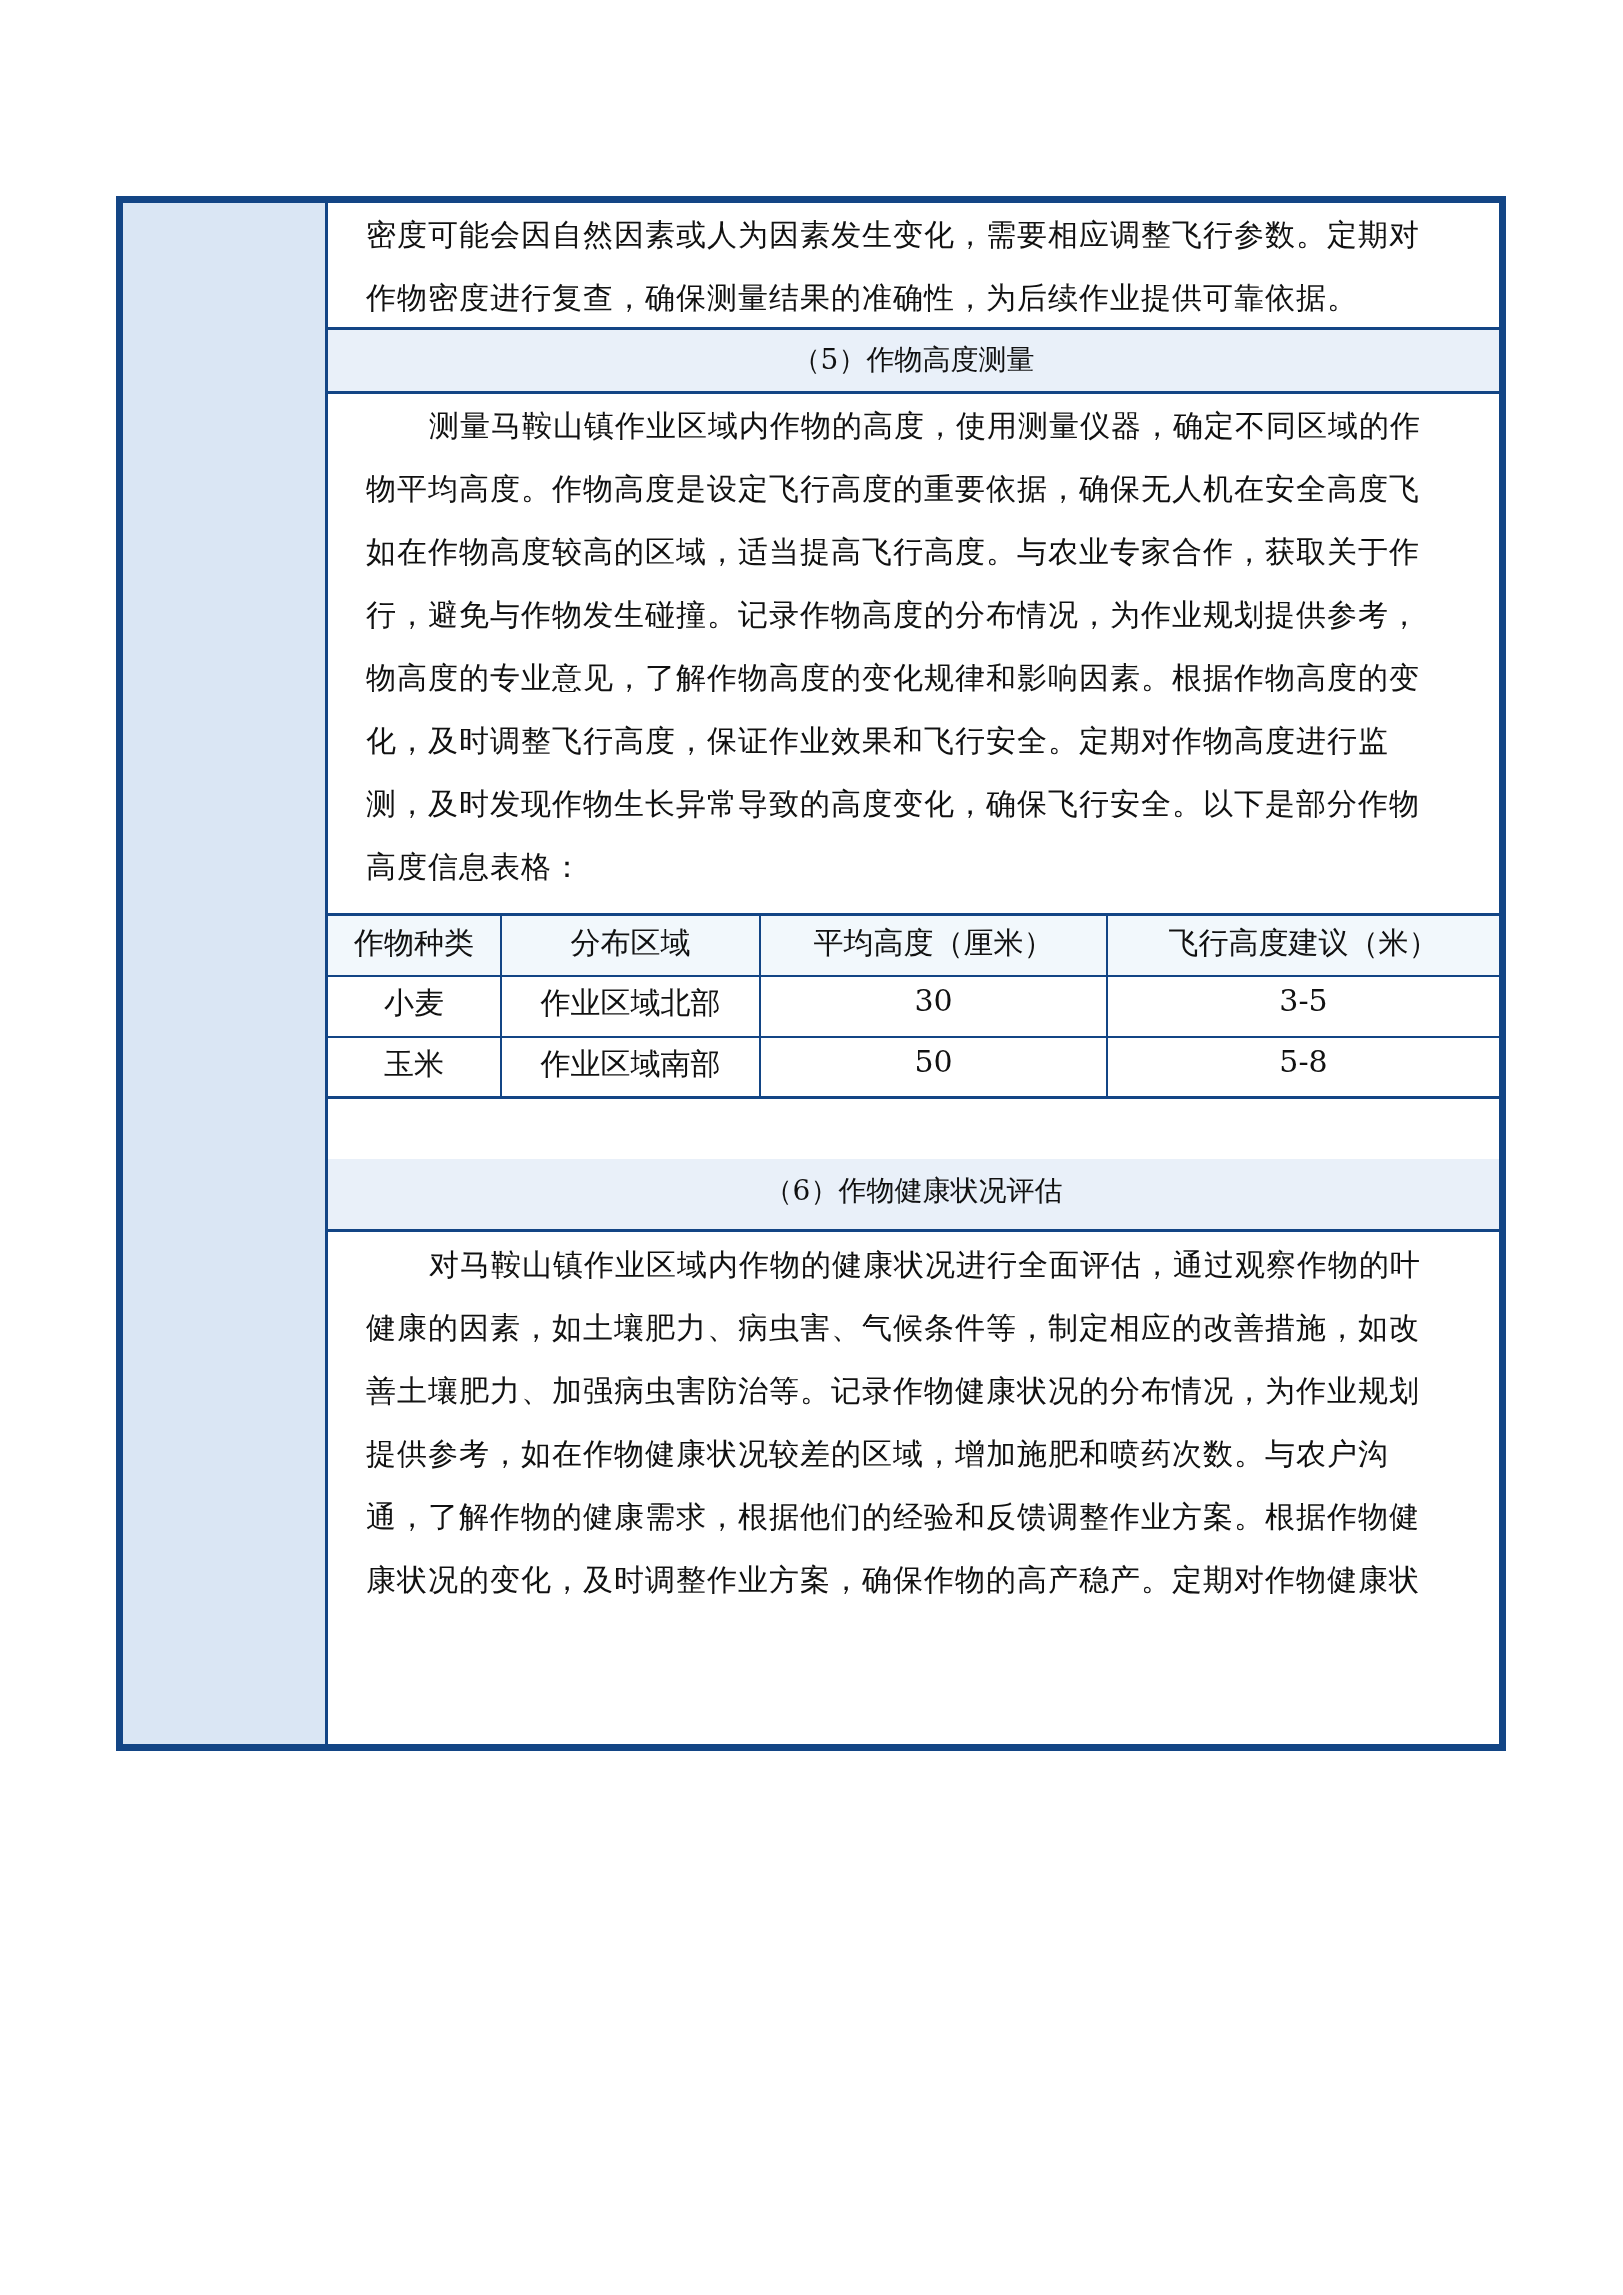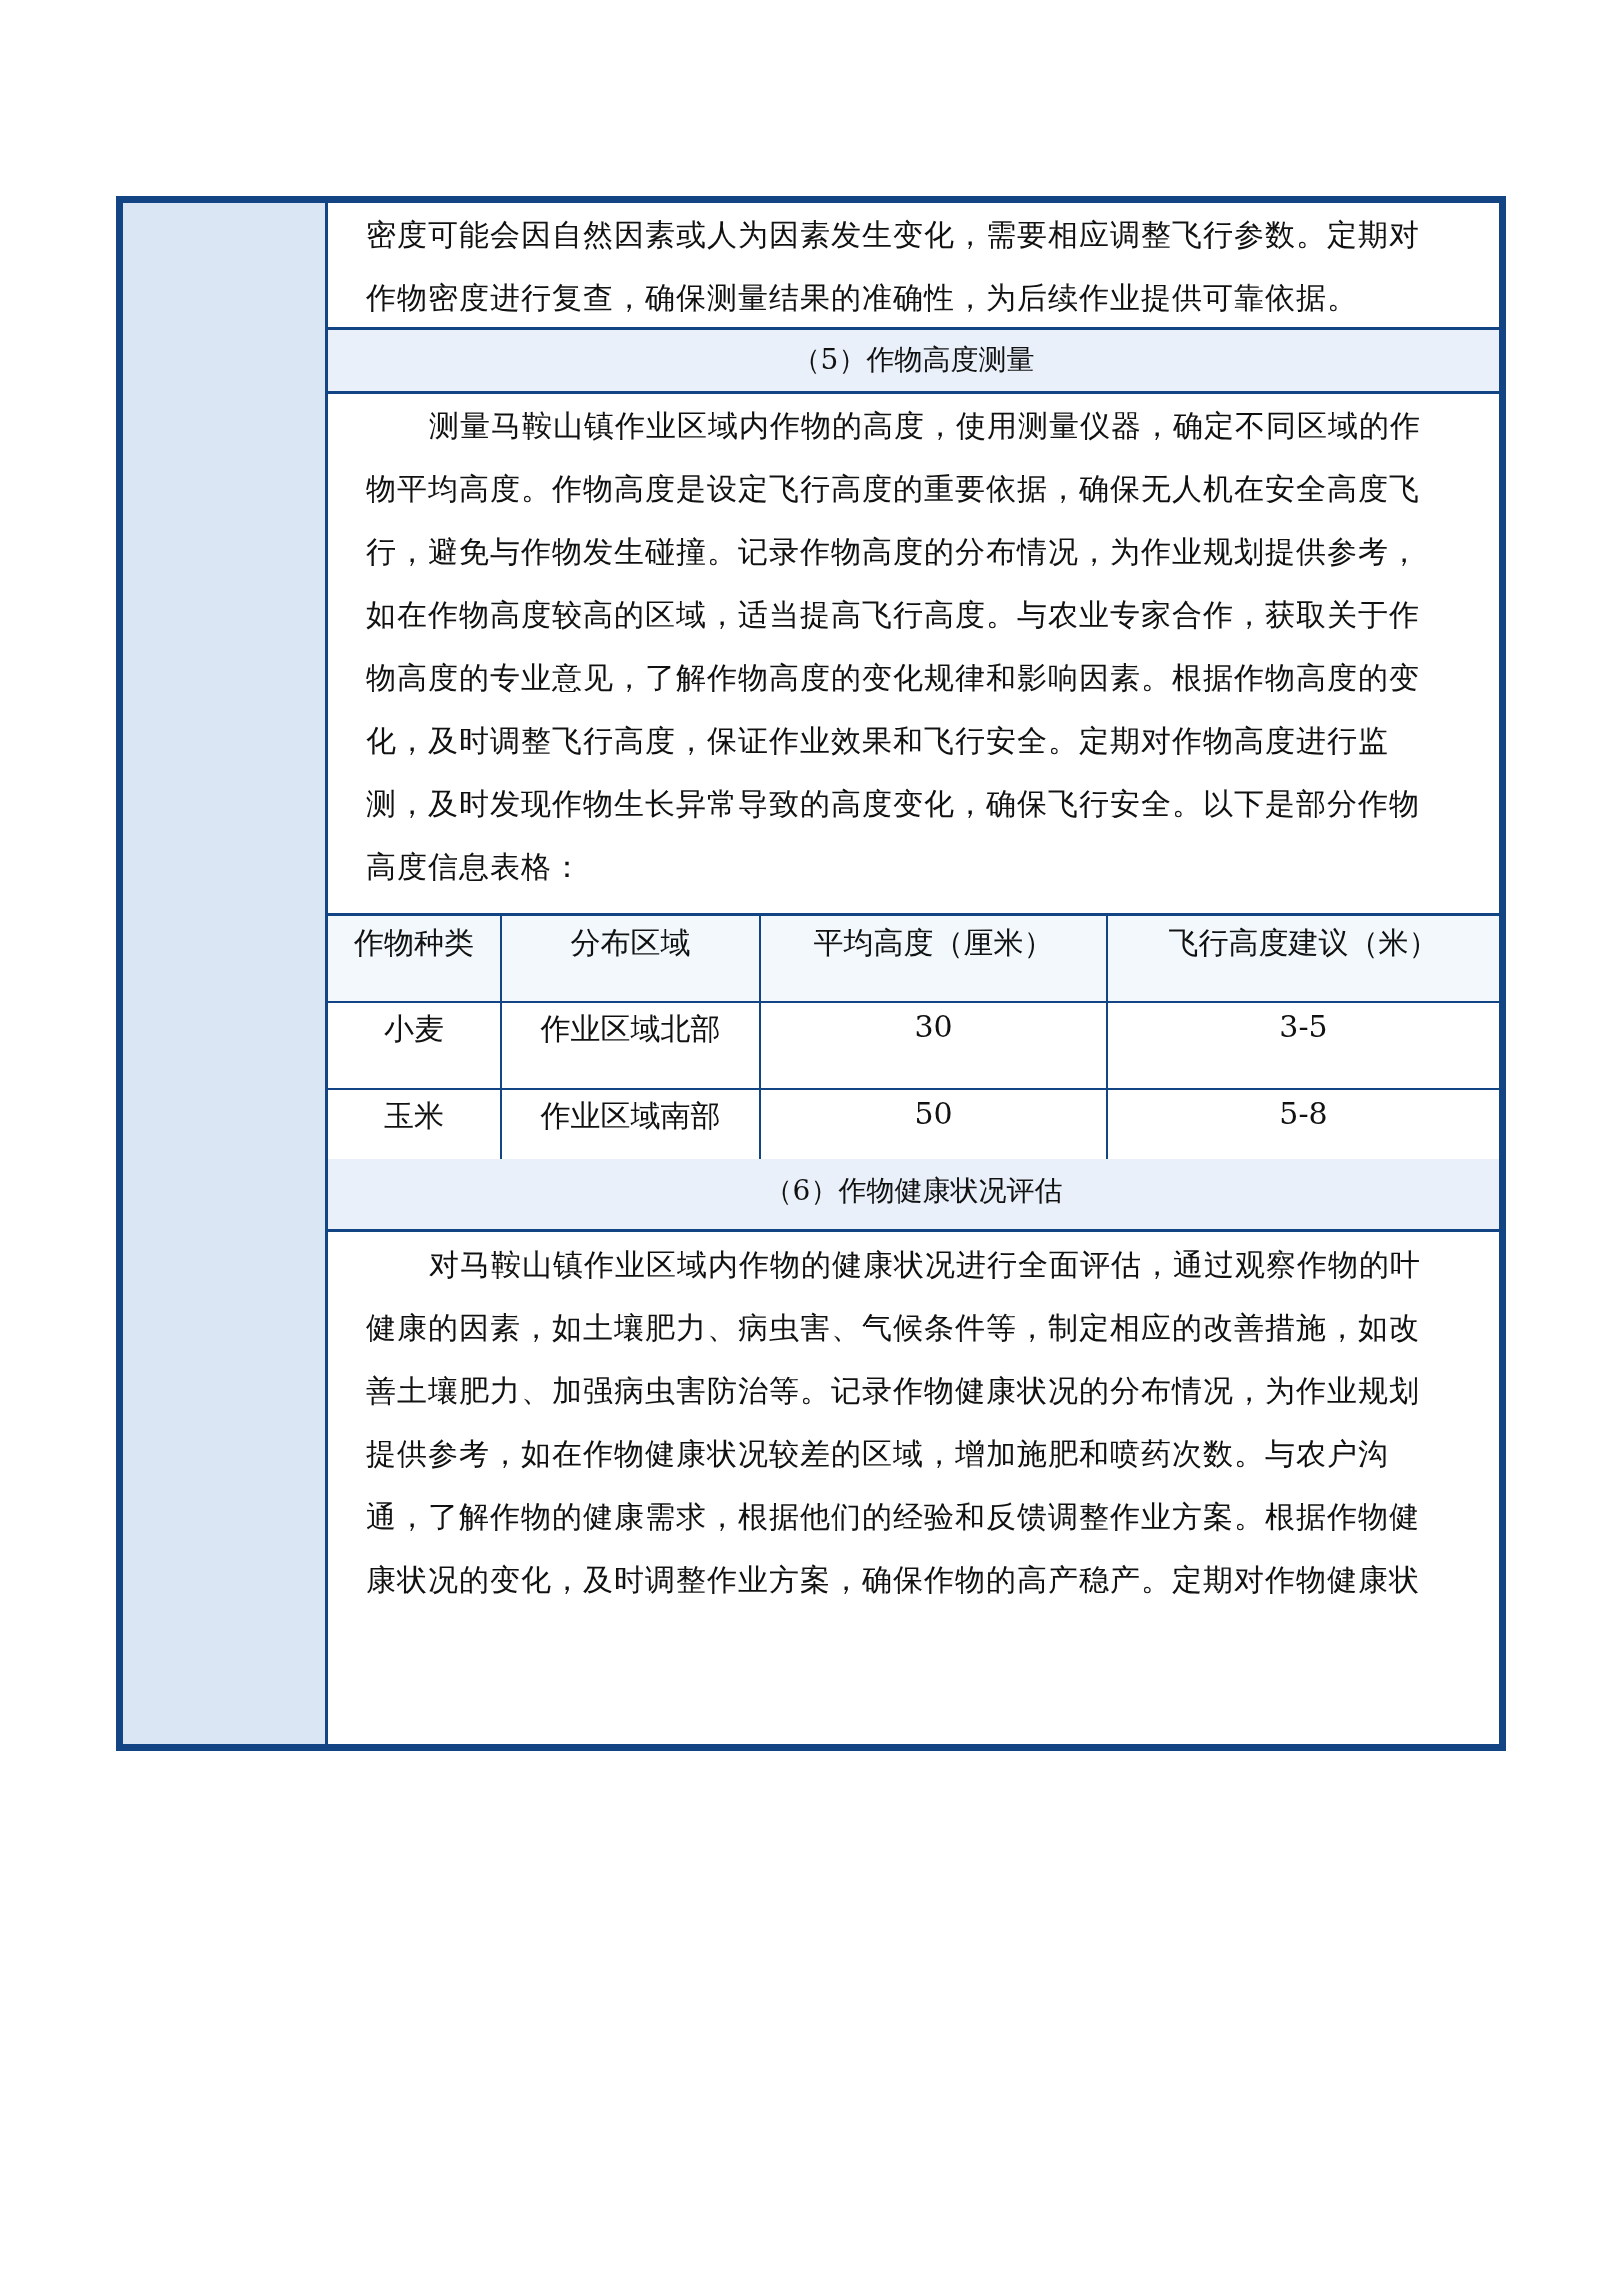--- a/index.html
+++ b/index.html
@@ -12,21 +12,21 @@
   .content { position: absolute; left: 205px; top: 0; right: 0; height: 100%; }
   .para-block { position: absolute; left: 0; right: 0; box-sizing: border-box; padding-left: 38px; }
   .line { height: 63px; line-height: 63px; font-size: 30px; white-space: nowrap; letter-spacing: 1px; }
   .line.indent { padding-left: 63px; }
   .sec-header { position: absolute; left: 0; right: 0; background: #e9f0f9;
                 border-top: 3.9px solid #134585; border-bottom: 3.9px solid #134585;
                 text-align: center; font-size: 28px; box-sizing: border-box; }
   table.crops { position: absolute; left: 0; right: 0; width: 100%; border-collapse: collapse;
                 font-size: 30px; }
   table.crops td, table.crops th { border: 2px solid #134585; text-align: center; font-weight: normal;
-                                   height: 87px; vertical-align: top; padding-top: 6.5px; box-sizing: border-box; }
+                                   height: 61px; vertical-align: top; padding-top: 6.5px; box-sizing: border-box; }
   table.crops th { background: #f2f8fc; }
   table.crops tr:first-child th { border-top: 3.9px solid #134585; }
   table.crops td:first-child, table.crops th:first-child { border-left: none; }
   table.crops td:last-child, table.crops th:last-child { border-right: none; }
   table.crops tr:last-child td { border-bottom: 3.9px solid #134585; }
 </style>
 </head>
 <body>
 
 <div class="frame">
@@ -39,22 +39,22 @@
       <div class="line">作物密度进行复查，确保测量结果的准确性，为后续作业提供可靠依据。</div>
     </div>
 
     <div class="sec-header" style="top: 124px; height: 67px; line-height: 59px;">
       <span>（5）作物高度测量</span>
     </div>
 
     <div class="para-block" style="top: 191px;">
       <div class="line indent">测量马鞍山镇作业区域内作物的高度，使用测量仪器，确定不同区域的作</div>
       <div class="line">物平均高度。作物高度是设定飞行高度的重要依据，确保无人机在安全高度飞</div>
+      <div class="line">如在作物高度较高的区域，适当提高飞行高度。与农业专家合作，获取关于作</div>
       <div class="line">行，避免与作物发生碰撞。记录作物高度的分布情况，为作业规划提供参考，</div>
-      <div class="line">如在作物高度较高的区域，适当提高飞行高度。与农业专家合作，获取关于作</div>
       <div class="line">物高度的专业意见，了解作物高度的变化规律和影响因素。根据作物高度的变</div>
       <div class="line">化，及时调整飞行高度，保证作业效果和飞行安全。定期对作物高度进行监</div>
       <div class="line">测，及时发现作物生长异常导致的高度变化，确保飞行安全。以下是部分作物</div>
       <div class="line">高度信息表格：</div>
     </div>
 
     <table class="crops" style="top: 710px;">
       <colgroup>
         <col style="width: 173px;">
         <col style="width: 259px;">

